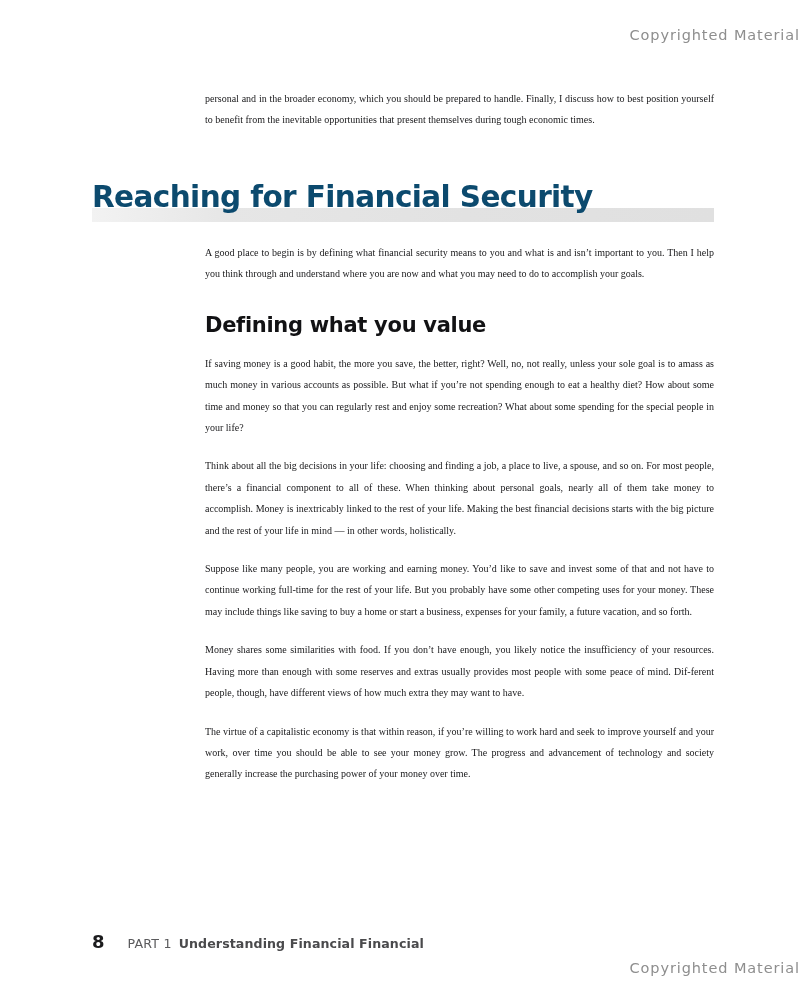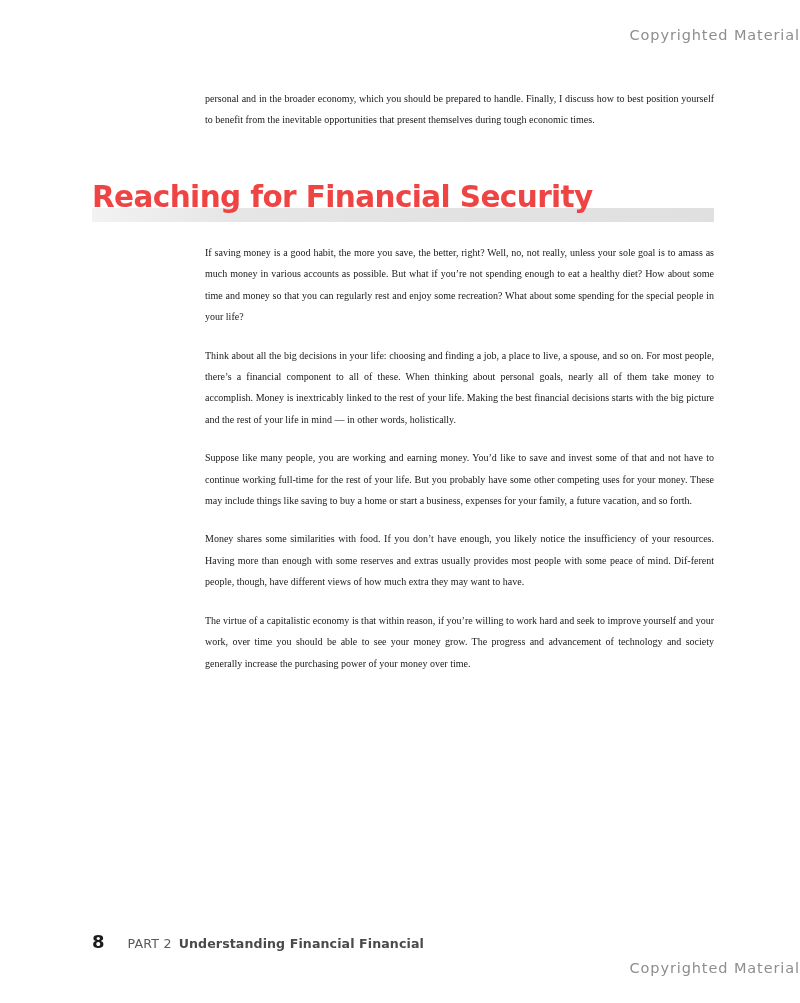--- a/index.html
+++ b/index.html
@@ -76,21 +76,21 @@
     background: linear-gradient(to right, #f2f2f2 0%, #e6e6e6 22%, #e2e2e2 60%, #e0e0e0 100%);
   }
   h1.chapter-title {
     position: relative;
     margin: 0;
     padding: 0;
     font-family: "DejaVu Sans", "Liberation Sans", sans-serif;
     font-size: 29.5px;
     font-weight: 700;
     letter-spacing: -0.6px;
-    color: #ef4444;
+    color: #0c4a6e;
     line-height: 38px;
     white-space: nowrap;
   }
 
   
   h2.sub-title {
     margin: 0 0 15px 0;
     font-family: "DejaVu Sans", "Liberation Sans", sans-serif;
     font-size: 21px;
     font-weight: 700;
@@ -142,34 +142,36 @@
     <p class="body-text intro">personal and in the broader economy, which you should be prepared to handle. Finally, I discuss how to best position yourself to benefit from the inevitable opportunities that present themselves during tough economic times.</p>
   </div>
 
   <div class="heading-block">
     <div class="heading-bar"></div>
     <h1 class="chapter-title">Reaching for Financial Security</h1>
   </div>
 
   <div class="content content-main" style="left:205px; top:242px; width:509px; position:absolute;">
 
+    <p class="body-text" style="margin-bottom:27px;">A good place to begin is by defining what financial security means to you and what is and isn’t important to you. Then I help you think through and understand where you are now and what you may need to do to accomplish your goals.</p>
 
+    <h2 class="sub-title">Defining what you value</h2>
 
     <p class="body-text">If saving money is a good habit, the more you save, the better, right? Well, no, not really, unless your sole goal is to amass as much money in various accounts as possible. But what if you’re not spending enough to eat a healthy diet? How about some time and money so that you can regularly rest and enjoy some recreation? What about some spending for the special people in your life?</p>
 
     <p class="body-text">Think about all the big decisions in your life: choosing and finding a job, a place to live, a spouse, and so on. For most people, there’s a financial component to all of these. When thinking about personal goals, nearly all of them take money to accomplish. Money is inextricably linked to the rest of your life. Making the best financial decisions starts with the big picture and the rest of your life in mind — in other words, holistically.</p>
 
     <p class="body-text">Suppose like many people, you are working and earning money. You’d like to save and invest some of that and not have to continue working full-time for the rest of your life. But you probably have some other competing uses for your money. These may include things like saving to buy a home or start a business, expenses for your family, a future vacation, and so forth.</p>
 
     <p class="body-text">Money shares some similarities with food. If you don’t have enough, you likely notice the insufficiency of your resources. Having more than enough with some reserves and extras usually provides most people with some peace of mind. Dif-ferent people, though, have different views of how much extra they may want to have.</p>
 
     <p class="body-text">The virtue of a capitalistic economy is that within reason, if you’re willing to work hard and seek to improve yourself and your work, over time you should be able to see your money grow. The progress and advancement of technology and society generally increase the purchasing power of your money over time.</p>
   </div>
 
   <div class="footer">
     <span class="footer-pagenum">8</span>
-    <span class="footer-part">PART 2</span>
+    <span class="footer-part">PART 1</span>
     <span class="footer-running">Understanding Financial Financial</span>
   </div>
 
   <div class="watermark watermark-bottom">Copyrighted Material</div>
 
 </div>
 
 </body></html>

